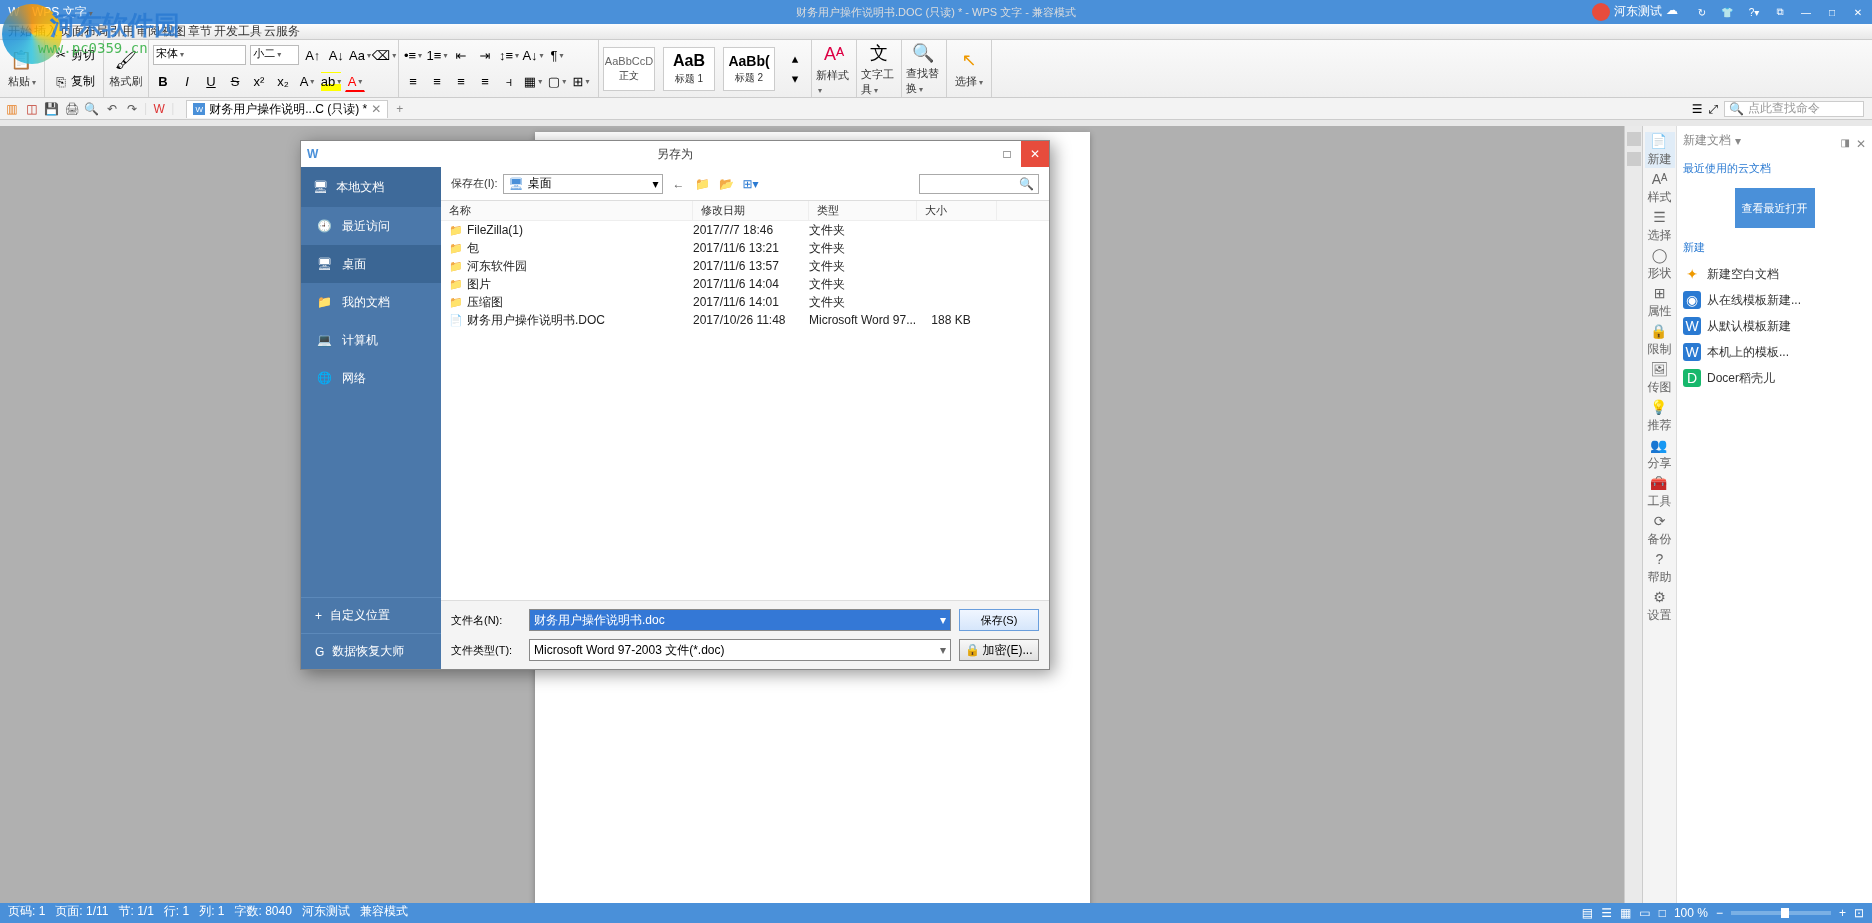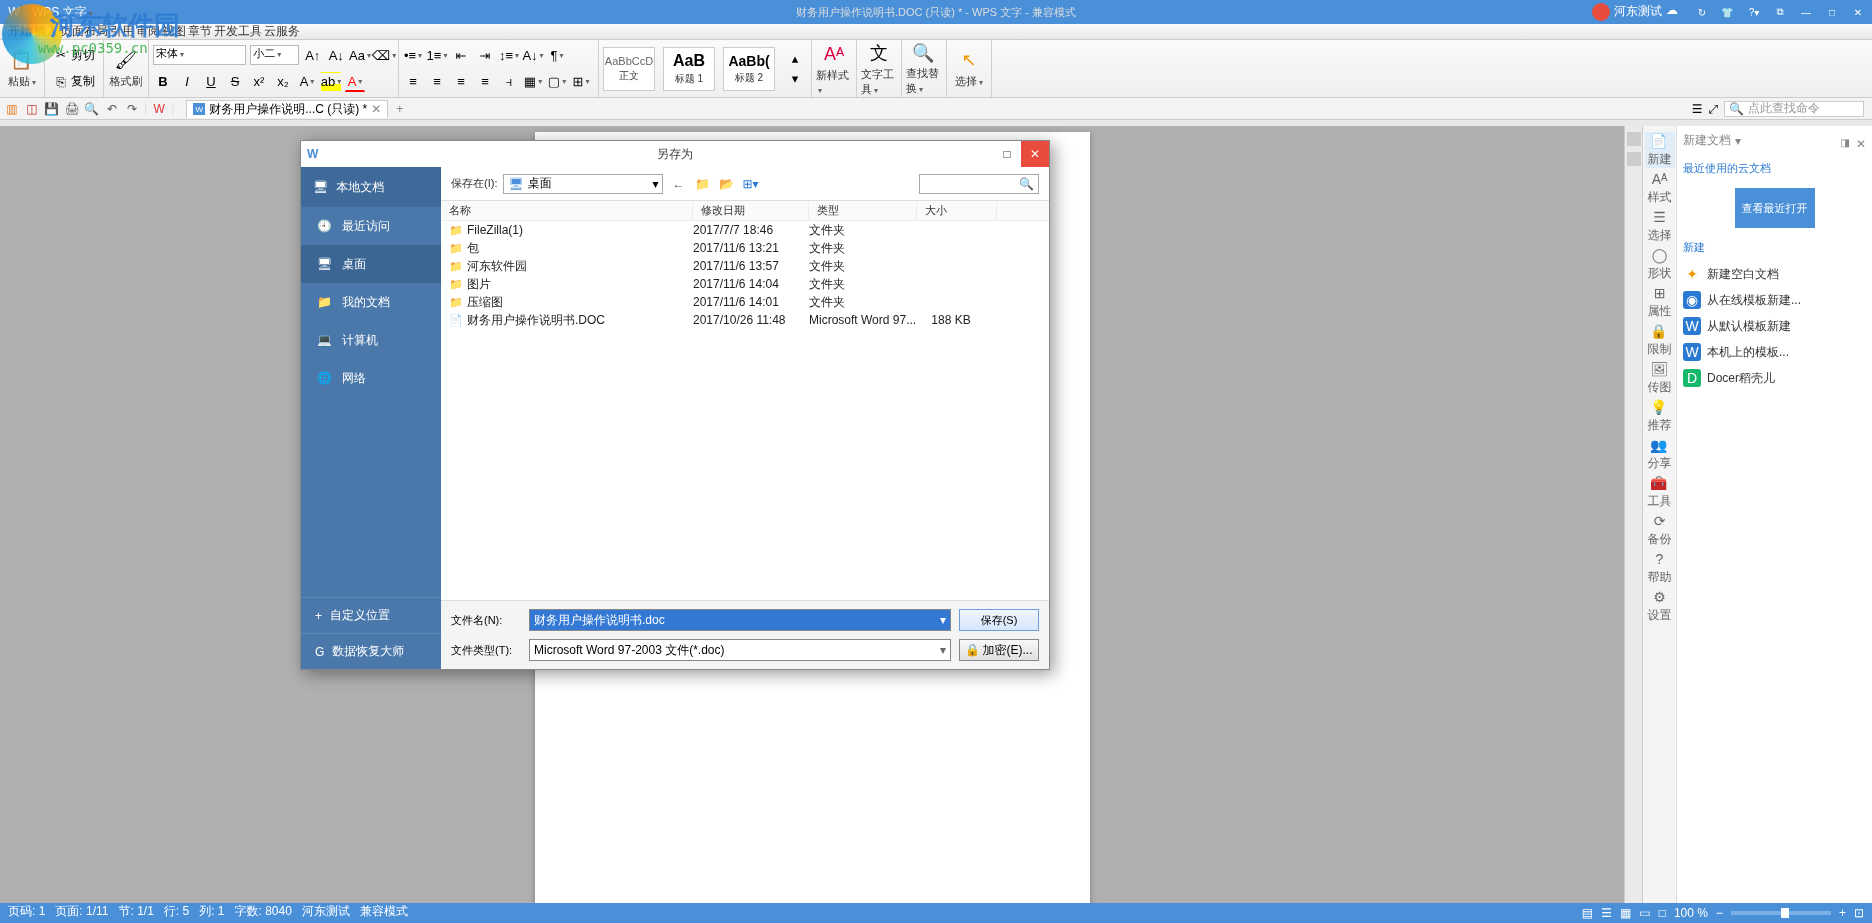--- a/index.html
+++ b/index.html
@@ -377,21 +377,21 @@
         <div class="ic" style="background:#17b86c;color:#fff;border-radius:3px">D</div>
         <span>Docer稻壳儿</span>
       </div>
   </div>
 </div>
 
 <div class="status-bar">
   <span>页码: 1</span>
   <span>页面: 1/11</span>
   <span>节: 1/1</span>
-  <span>行: 5</span>
+  <span>行: 1</span>
   <span>列: 1</span>
   <span>字数: 8040</span>
   <span>河东测试</span>
   <span>兼容模式</span>
   <div class="right">
     <span>▤</span>
     <span>☰</span>
     <span>▦</span>
     <span>▭</span>
     <span>□</span>

